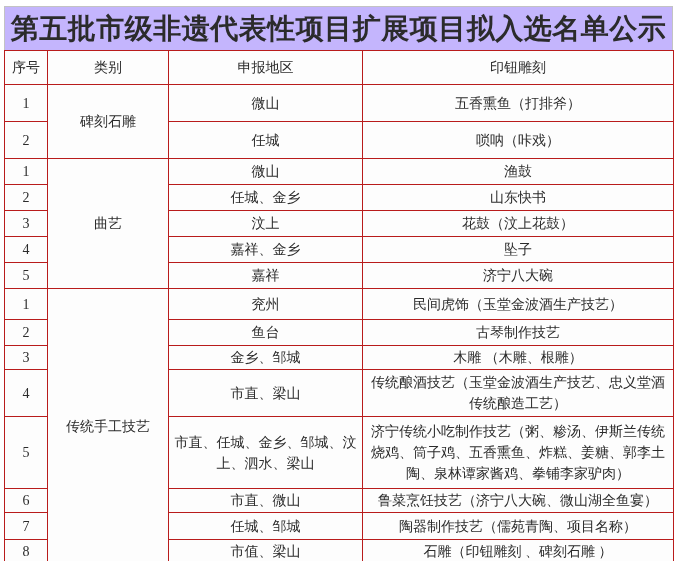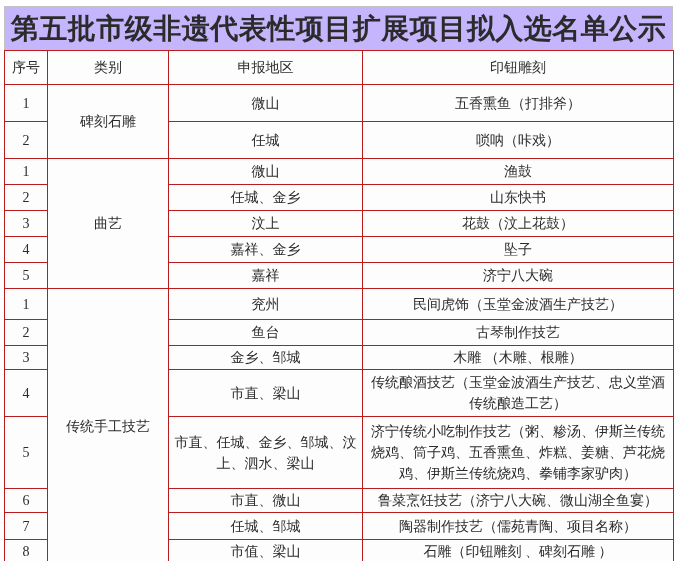--- a/index.html
+++ b/index.html
@@ -153,21 +153,21 @@
         <td>木雕 （木雕、根雕）</td>
       </tr>
       <tr class="rh-c4">
         <td>4</td>
         <td>市直、梁山</td>
         <td>传统酿酒技艺（玉堂金波酒生产技艺、忠义堂酒传统酿造工艺）</td>
       </tr>
       <tr class="rh-c5">
         <td>5</td>
         <td>市直、任城、金乡、邹城、汶上、泗水、梁山</td>
-        <td>济宁传统小吃制作技艺（粥、糁汤、伊斯兰传统烧鸡、筒子鸡、五香熏鱼、炸糕、姜糖、芦花烧鸡、伊斯兰传统烧鸡、拳铺李家驴肉）</td>
+        <td>济宁传统小吃制作技艺（粥、糁汤、伊斯兰传统烧鸡、筒子鸡、五香熏鱼、炸糕、姜糖、郭李土陶、泉林谭家酱鸡、拳铺李家驴肉）</td>
       </tr>
       <tr class="rh-c6">
         <td>6</td>
         <td>市直、微山</td>
         <td>鲁菜烹饪技艺（济宁八大碗、微山湖全鱼宴）</td>
       </tr>
       <tr class="rh-c7">
         <td>7</td>
         <td>任城、邹城</td>
         <td>陶器制作技艺（儒苑青陶、项目名称）</td>

